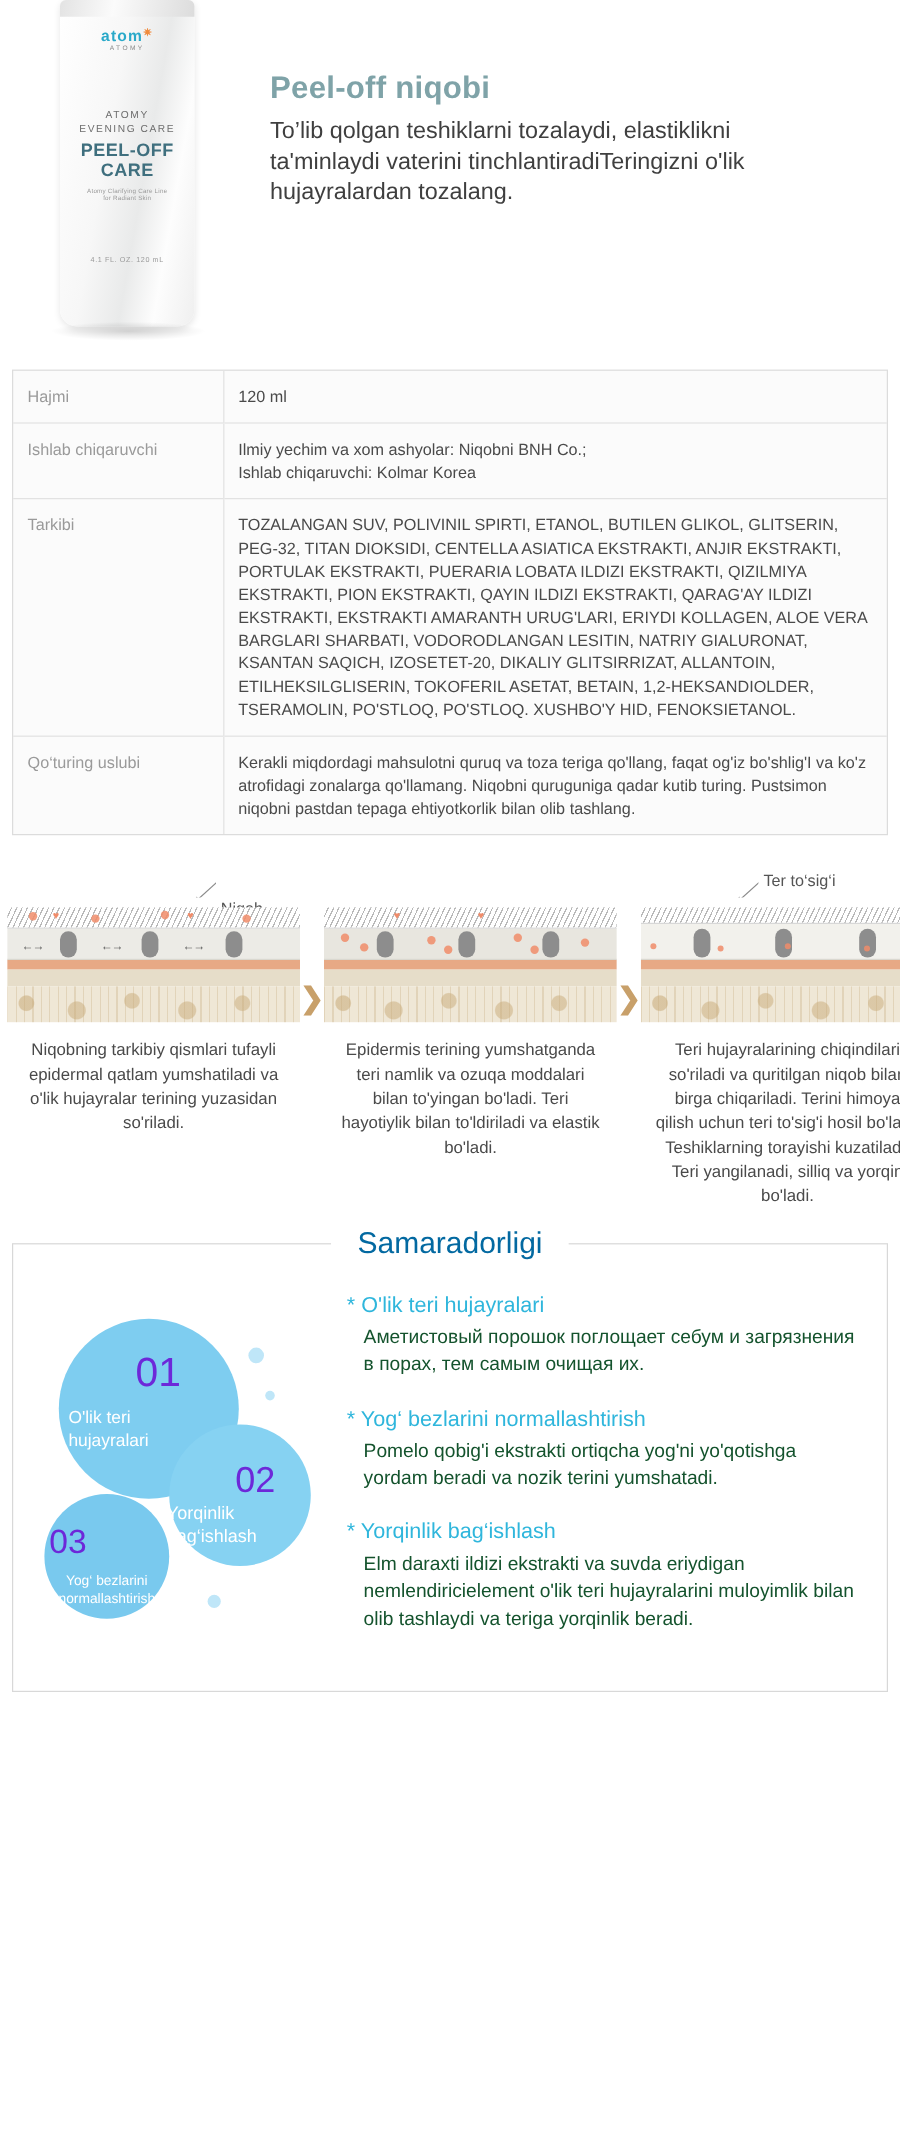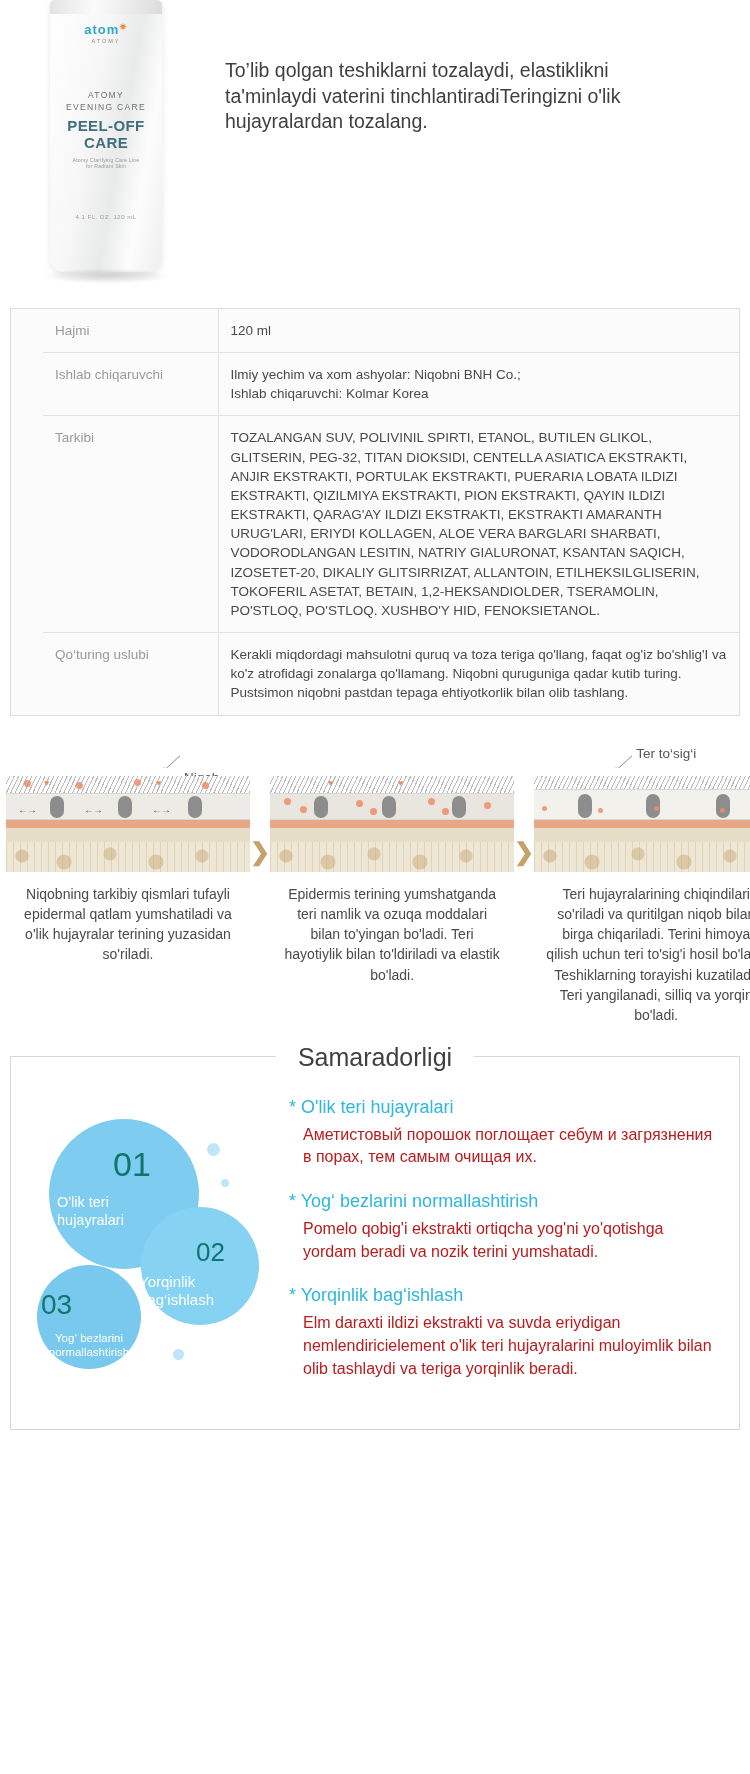--- a/index.html
+++ b/index.html
@@ -52,21 +52,20 @@
   }
   .hero-desc {
     font-size:19.5px; line-height:1.32; color:#3f3f3f; margin:0;
   }
 
   
   .spec {
     margin: 8px 10px 0 10px;
     border:1px solid #dcdcdc;
     background:#fbfbfb;
-    padding-left:32px;
   }
   .spec table { width:100%; border-collapse:collapse; }
   .spec td { vertical-align:top; padding:12px 12px; font-size:13.5px; line-height:1.42; }
   .spec tr + tr td { border-top:1px solid #e2e2e2; }
   .spec td.k { width:175px; color:#9a9a9a; border-right:1px solid #e2e2e2; }
   .spec td.v { color:#4a4a4a; }
 
   
   .steps { margin: 26px 0 0 0; position:relative; }
   .steps-row { display:flex; align-items:flex-start; padding: 0 6px; }
@@ -109,46 +108,46 @@
   .step-cap {
     font-size:14px; line-height:1.45; color:#4a4a4a; text-align:center;
     padding: 12px 12px 0 12px;
   }
 
   
   .eff { margin: 30px 10px 24px 10px; border:1px solid #d8d8d8; position:relative; padding: 0 0 26px 0; }
   .eff-title-wrap { position:relative; height:0; }
   .eff-title {
     position:absolute; left:50%; transform:translate(-50%,-50%);
-    top:0; background:#fff; padding:0 22px; font-size:25px; color:#404040; white-space:nowrap;
+    top:0; background:#fff; padding:0 22px; font-size:25px; color:#0369a1; white-space:nowrap;
   }
   .eff-body { display:flex; padding: 40px 0 0 0; }
   .bubbles { width:268px; position:relative; height:300px; }
   .b { position:absolute; border-radius:50%; color:#fff; }
   .b1 { left:38px; top:22px; width:150px; height:150px; background:#7ecdf0; }
   .b2 { left:130px; top:110px; width:118px; height:118px; background:#86d2f2; }
   .b3 { left:26px; top:168px; width:104px; height:104px; background:#79c9ee; }
-  .b-num { position:absolute; font-size:34px; font-weight:300; color:#0f766e; }
+  .b-num { position:absolute; font-size:34px; font-weight:300; color:#6d28d9; }
   .b-num.n1 { left:102px; top:48px; }
-  .b-num.n2 { left:185px; top:140px; font-size:26px;}
+  .b-num.n2 { left:185px; top:140px; font-size:30px;}
   .b-num.n3 { left:30px; top:192px; font-size:28px;}
   .b-lab { position:absolute; color:#fff; font-size:14.5px; line-height:1.25; }
   .b-lab.l1 { left:46px; top:96px; width:118px; }
   .b-lab.l2 { left:128px; top:176px; width:112px; font-size:15px;}
   .b-lab.l3 { left:22px; top:234px; width:112px; font-size:11.5px; text-align:center;}
   .dotlet { position:absolute; border-radius:50%; background:#bfe6f8; }
   .d1 { left:196px; top:46px; width:13px; height:13px; }
   .d2 { left:210px; top:82px; width:8px; height:8px; }
   .d3 { left:162px; top:252px; width:11px; height:11px; }
 
   .eff-list { flex:1; padding-right:26px; padding-left:10px;}
   .eff-item { margin-bottom:22px; }
   .eff-h { font-size:18px; color:#2fb6dc; margin:0 0 6px 0; }
   .eff-h .ast { color:#2fb6dc; }
-  .eff-p { font-size:16px; line-height:1.42; color:#b91c1c; margin:0; padding-left:14px; }
+  .eff-p { font-size:16px; line-height:1.42; color:#14532d; margin:0; padding-left:14px; }
 </style>
 </head>
 <body>
 
 <div class="page">
 
   <div class="hero">
     <div class="tube-wrap">
       <div class="tube">
         <div class="tube-logo">
@@ -162,20 +161,21 @@
           <div class="l4">CARE</div>
           <div class="l5">Atomy Clarifying Care Line</div>
           <div class="l6">for Radiant Skin</div>
         </div>
         <div class="tube-vol">4.1 FL. OZ. 120 mL</div>
       </div>
       <div class="tube-shadow"></div>
     </div>
 
     <div class="hero-text">
+      <h1 class="hero-title">Peel-off niqobi</h1>
       <p class="hero-desc">To’lib qolgan teshiklarni tozalaydi, elastiklikni ta'minlaydi vaterini tinchlantiradiTeringizni o'lik hujayralardan tozalang.</p>
     </div>
   </div>
 
   <div class="spec">
     <table>
       <tbody>
         <tr>
           <td class="k">Hajmi</td>
           <td class="v">120 ml</td>

